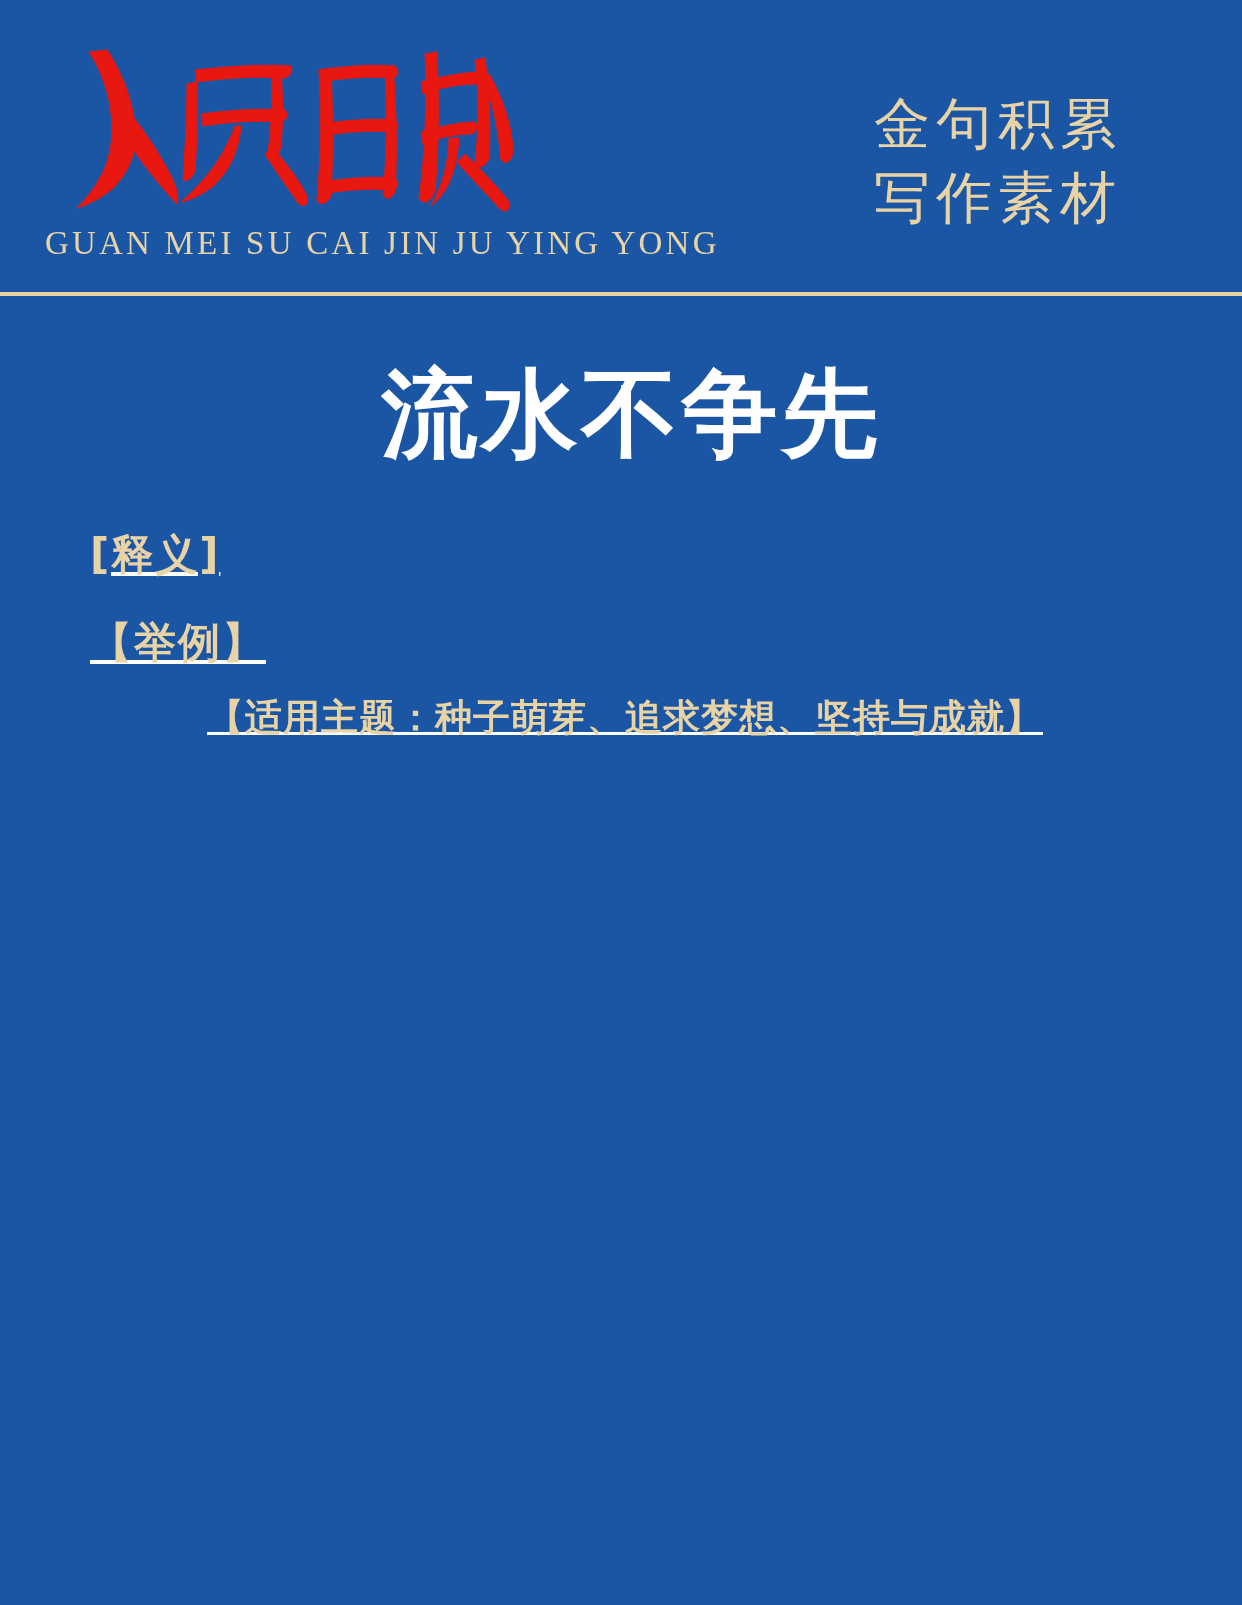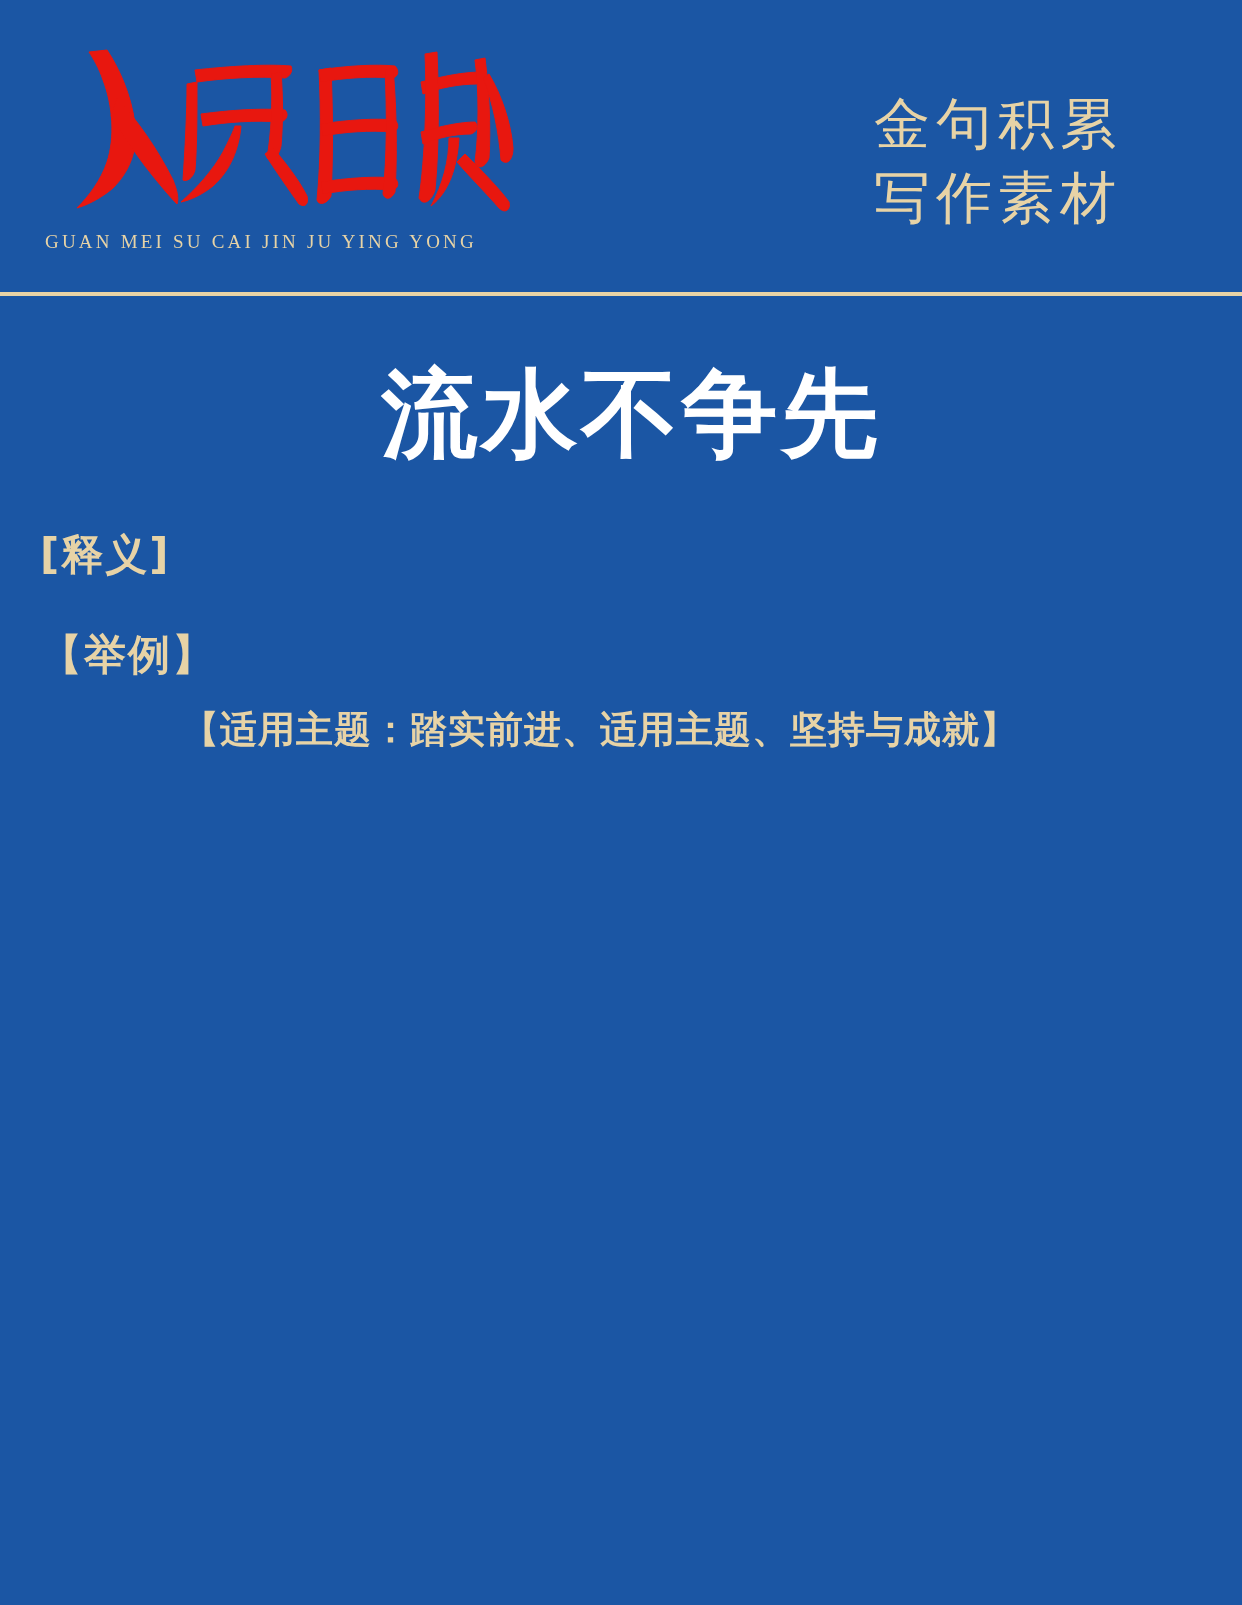--- a/index.html
+++ b/index.html
@@ -28,23 +28,23 @@
     left: 45px;
     top: 28px;
     width: 520px;
   }
   .masthead-logo {
     display: block;
     width: 470px;
     height: 185px;
   }
   .masthead-pinyin {
-    margin-top: 18px;
+    margin-top: 12px;
     font-family: "Liberation Serif", serif;
-    font-size: 19px;
+    font-size: 33px;
     letter-spacing: 3.2px;
     color: #e7d3a6;
     white-space: nowrap;
   }
   .header-right {
     position: absolute;
     right: 120px;
     top: 88px;
     text-align: left;
     color: #e7d3a6;
@@ -70,32 +70,33 @@
     margin-left: 21px;
   }
   .title-line-2 {
     font-size: 96px;
     line-height: 1.18;
     margin-top: 18px;
   }
 
   
   .content {
-    padding: 0 82px 0 40px;
+    padding: 0 82px 0 90px;
     margin-top: 56px;
+    text-decoration: underline;
   }
   .section-label {
     color: #e7d3a6;
     font-size: 42px;
     font-weight: bold;
     font-family: "DejaVu Sans", "Liberation Sans", sans-serif;
     letter-spacing: 2px;
     margin-bottom: 10px;
   }
-  .section-label.second { margin-top: 44px; }
+  .section-label.second { margin-top: 32px; }
   .paragraph {
     font-size: 33px;
     line-height: 1.62;
     color: #ffffff;
     text-align: justify;
     font-family: "Liberation Serif", "DejaVu Serif", serif;
     letter-spacing: 0.5px;
   }
   .footer-theme {
     margin-top: 22px;
@@ -154,14 +155,14 @@
 <div class="title-block">
   <div class="title-line-1">流水不争先</div>
 </div>
 
 <div class="content">
 
   <div class="section-label">[释义]</div>
 
   <div class="section-label second">【举例】</div>
 
-  <div class="footer-theme">【适用主题：踏实前进、适用主题、坚持与成就】</div>
+  <div class="footer-theme">【适用主题：种子萌芽、追求梦想、坚持与成就】</div>
 </div>
 
 </body></html>

